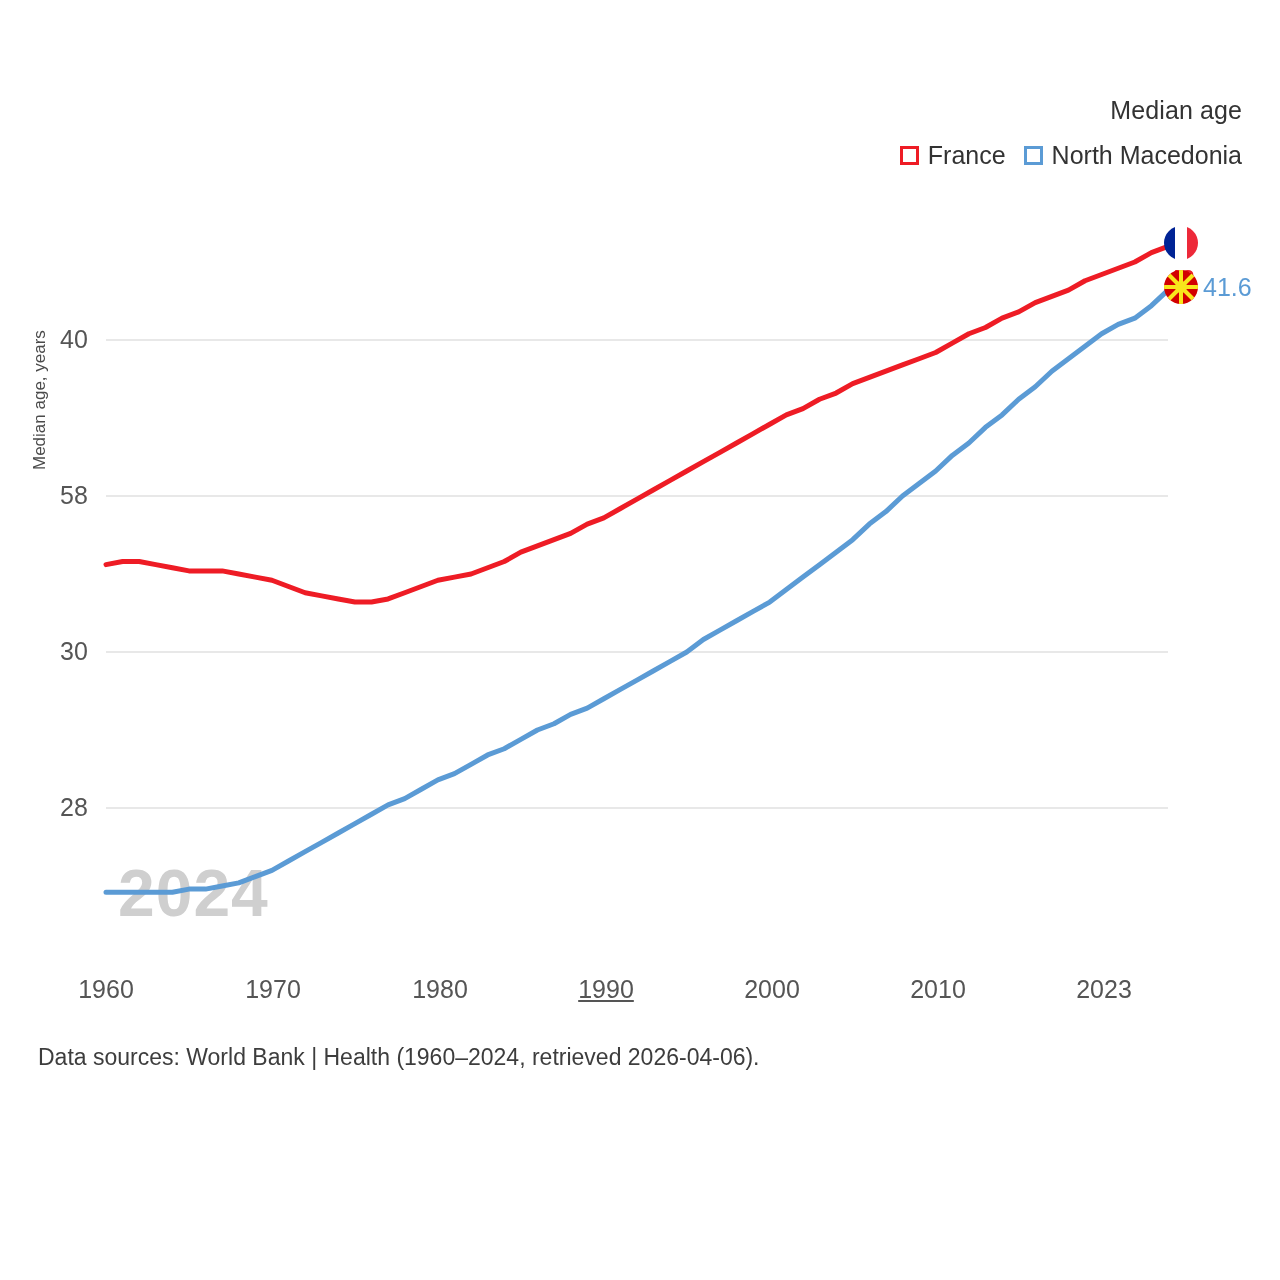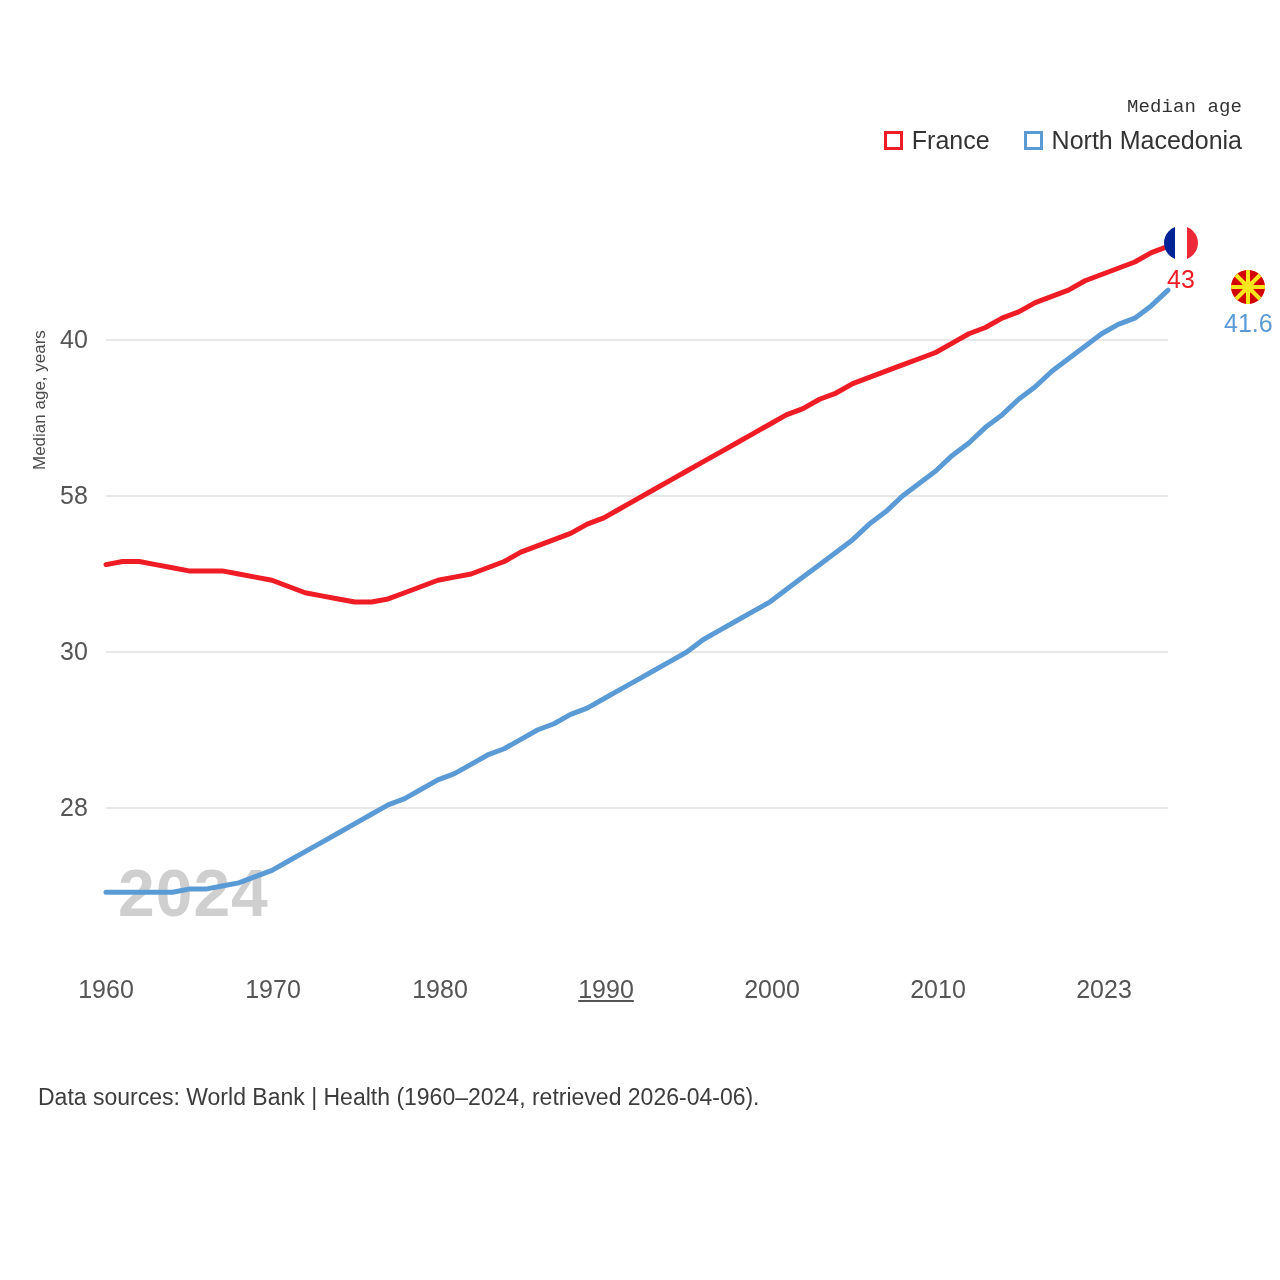--- a/index.html
+++ b/index.html
@@ -19,39 +19,37 @@
     position: absolute;
     inset: 0;
   }
   .legend {
     position: absolute;
     top: 96px;
     right: 38px;
     text-align: right;
   }
   .legend-title {
-    font-size: 19px;
+    font-size: 25px;
     color: #333333;
-    margin-bottom: 8px;
+    margin-bottom: 16px;
     letter-spacing: 0.1px;
-    font-family: Liberation Mono, monospace;
   }
   .legend-items {
     display: flex;
     flex-direction: row;
     align-items: center;
     justify-content: flex-end;
     gap: 18px;
   }
   .legend-item {
     display: flex;
     flex-direction: row;
     align-items: center;
     gap: 9px;
-    margin-left: 16px;
   }
   .legend-swatch {
     width: 19px;
     height: 19px;
     box-sizing: border-box;
     background: #ffffff;
   }
   .legend-label {
     font-size: 25px;
     color: #333333;
@@ -107,21 +105,20 @@
   .endpoint-value {
     font-size: 25px;
   }
   .footer {
     position: absolute;
     left: 38px;
     top: 1040px;
     font-size: 23px;
     color: #3d3d3d;
     line-height: 1.55;
-    margin-top: 40px;
   }
   .footer div { white-space: nowrap; }
 </style>
 </head>
 <body>
 
 <div id="chart-root">
 
   <div class="legend">
     <div class="legend-title">Median age</div>
@@ -167,21 +164,21 @@
 
   <div class="endpoint" style="left:1164px;top:226px;flex-direction:column;">
     <span class="flag">
       <span style="position:absolute;left:0;top:0;width:33.34%;height:100%;background:#002395;"></span>
       <span style="position:absolute;left:33.34%;top:0;width:33.33%;height:100%;background:#ffffff;"></span>
       <span style="position:absolute;left:66.67%;top:0;width:33.33%;height:100%;background:#ed2939;"></span>
     </span>
     <span class="endpoint-value" style="color:#ee1c25;">43</span>
   </div>
 
-  <div class="endpoint" style="left:1224px;top:270px;flex-direction:column;">
+  <div class="endpoint" style="left:1164px;top:270px;">
     <span class="flag" style="background:#d20000;">
       <svg width="34" height="34" viewBox="0 0 34 34" style="position:absolute;left:0;top:0;">
         <g stroke="#f8e71c" stroke-width="4">
           <line x1="17" y1="17" x2="17" y2="-4"></line>
           <line x1="17" y1="17" x2="17" y2="38"></line>
           <line x1="17" y1="17" x2="-4" y2="17"></line>
           <line x1="17" y1="17" x2="38" y2="17"></line>
           <line x1="17" y1="17" x2="2" y2="2"></line>
           <line x1="17" y1="17" x2="32" y2="32"></line>
           <line x1="17" y1="17" x2="32" y2="2"></line>

